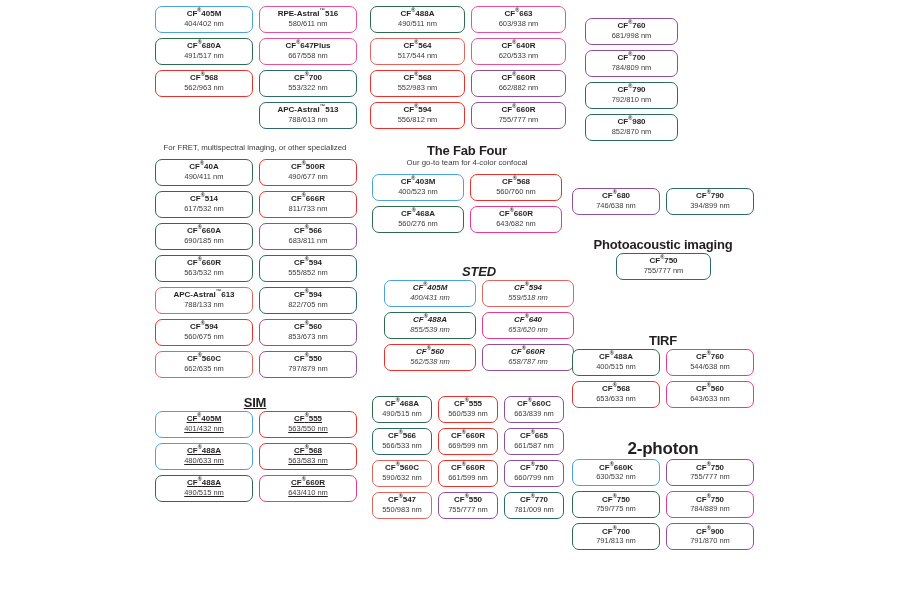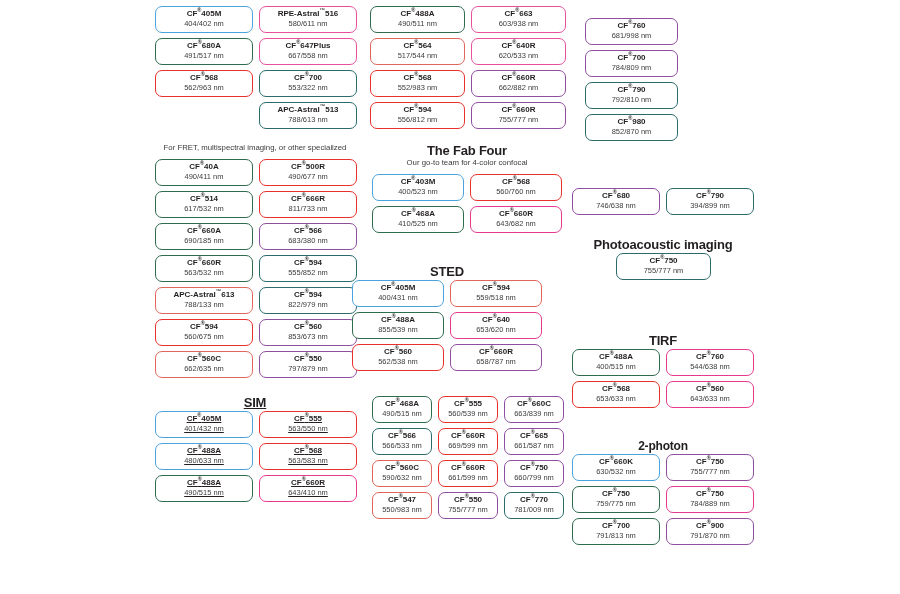--- a/index.html
+++ b/index.html
@@ -225,29 +225,29 @@
           <div class="chip" style="width: 98px; border-color: rgb(232, 49, 42);">
             <div class="chip-name"><span>CF</span><sup>®</sup><span>500R</span></div>
             <div class="chip-spec">490/677 nm</div>
           </div>
           <div class="chip" style="width: 98px; border-color: rgb(232, 49, 42);">
             <div class="chip-name"><span>CF</span><sup>®</sup><span>666R</span></div>
             <div class="chip-spec">811/733 nm</div>
           </div>
           <div class="chip" style="width: 98px; border-color: rgb(142, 79, 158);">
             <div class="chip-name"><span>CF</span><sup>®</sup><span>566</span></div>
-            <div class="chip-spec">683/380 nm</div>
+            <div class="chip-spec">683/811 nm</div>
           </div>
           <div class="chip" style="width: 98px; border-color: rgb(43, 107, 107);">
             <div class="chip-name"><span>CF</span><sup>®</sup><span>594</span></div>
             <div class="chip-spec">555/852 nm</div>
           </div>
           <div class="chip" style="width: 98px; border-color: rgb(43, 107, 107);">
             <div class="chip-name"><span>CF</span><sup>®</sup><span>594</span></div>
-            <div class="chip-spec">822/979 nm</div>
+            <div class="chip-spec">822/705 nm</div>
           </div>
           <div class="chip" style="width: 98px; border-color: rgb(142, 79, 158);">
             <div class="chip-name"><span>CF</span><sup>®</sup><span>560</span></div>
             <div class="chip-spec">853/673 nm</div>
           </div>
           <div class="chip" style="width: 98px; border-color: rgb(142, 79, 158);">
             <div class="chip-name"><span>CF</span><sup>®</sup><span>550</span></div>
             <div class="chip-spec">797/879 nm</div>
           </div>
         </div>
@@ -257,36 +257,36 @@
       <div class="section-title" style="font-size: 13px; width: 190px;">The Fab Four</div>
       <div class="section-sub" style="font-size: 7.8px; width: 190px;">Our go-to team for 4-color confocal</div>
       <div class="chip-grid">
         <div class="chip-col">
           <div class="chip" style="width: 92px; border-color: rgb(75, 163, 221);">
             <div class="chip-name"><span>CF</span><sup>®</sup><span>403M</span></div>
             <div class="chip-spec">400/523 nm</div>
           </div>
           <div class="chip" style="width: 92px; border-color: rgb(47, 107, 79);">
             <div class="chip-name"><span>CF</span><sup>®</sup><span>468A</span></div>
-            <div class="chip-spec">410/525 nm</div>
+            <div class="chip-spec">560/276 nm</div>
           </div>
         </div>
         <div class="chip-col">
           <div class="chip" style="width: 92px; border-color: rgb(232, 49, 42);">
             <div class="chip-name"><span>CF</span><sup>®</sup><span>568</span></div>
             <div class="chip-spec">560/760 nm</div>
           </div>
           <div class="chip" style="width: 92px; border-color: rgb(230, 57, 143);">
             <div class="chip-name"><span>CF</span><sup>®</sup><span>660R</span></div>
             <div class="chip-spec">643/682 nm</div>
           </div>
         </div>
       </div>
     </div>
-    <div class="section" style="left: 352px; top: 265px;">
+    <div class="section" style="left: 384px; top: 265px; font-style: italic;">
       <div class="section-title" style="font-size: 13px; width: 190px;">STED</div>
       <div class="chip-grid">
         <div class="chip-col">
           <div class="chip" style="width: 92px; border-color: rgb(75, 163, 221);">
             <div class="chip-name"><span>CF</span><sup>®</sup><span>405M</span></div>
             <div class="chip-spec">400/431 nm</div>
           </div>
           <div class="chip" style="width: 92px; border-color: rgb(47, 107, 79);">
             <div class="chip-name"><span>CF</span><sup>®</sup><span>488A</span></div>
             <div class="chip-spec">855/539 nm</div>
@@ -358,21 +358,21 @@
             <div class="chip-spec">544/638 nm</div>
           </div>
           <div class="chip" style="width: 88px; border-color: rgb(230, 57, 143);">
             <div class="chip-name"><span>CF</span><sup>®</sup><span>560</span></div>
             <div class="chip-spec">643/633 nm</div>
           </div>
         </div>
       </div>
     </div>
     <div class="section" style="left: 572px; top: 440px;">
-      <div class="section-title" style="font-size: 12px; width: 182px;">2-photon</div>
+      <div class="section-title" style="font-size: 17px; width: 182px;">2-photon</div>
       <div class="chip-grid">
         <div class="chip-col">
           <div class="chip" style="width: 88px; border-color: rgb(75, 163, 221);">
             <div class="chip-name"><span>CF</span><sup>®</sup><span>660K</span></div>
             <div class="chip-spec">630/532 nm</div>
           </div>
           <div class="chip" style="width: 88px; border-color: rgb(47, 107, 79);">
             <div class="chip-name"><span>CF</span><sup>®</sup><span>750</span></div>
             <div class="chip-spec">759/775 nm</div>
           </div>

